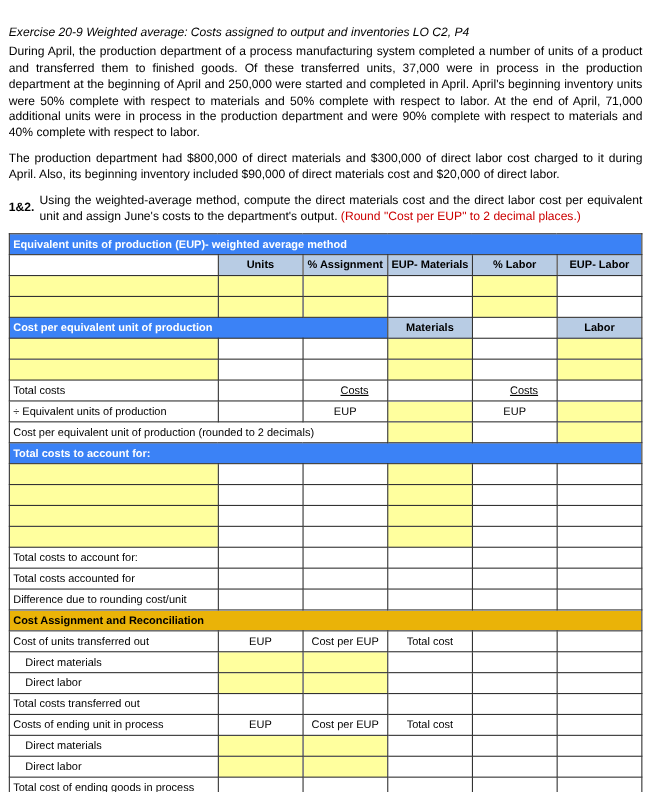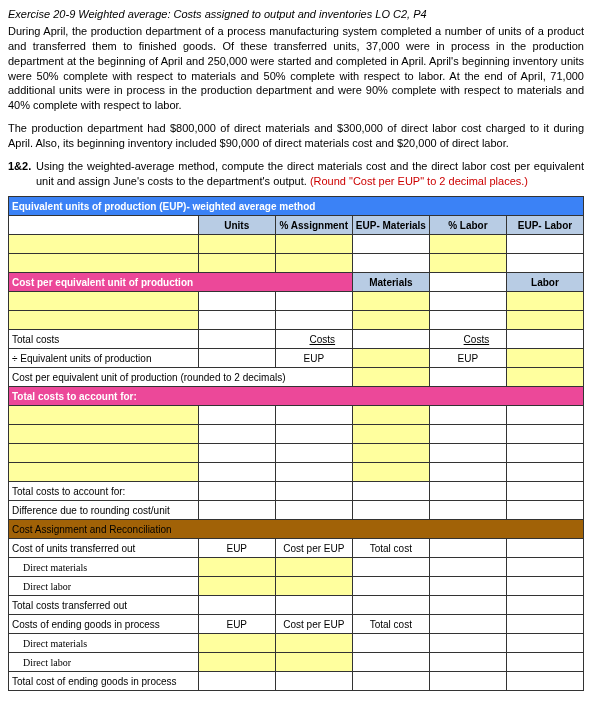--- a/index.html
+++ b/index.html
@@ -7,30 +7,32 @@
     font-size: 11px;
     color: #000;
     margin: 0;
     padding: 8px;
     width: 576px;
     background: #fff;
   }
   .title {
     font-style: italic;
     margin-bottom: 4px;
+    margin-top: 16px;
   }
   .para {
     text-align: justify;
     margin-bottom: 8px;
     line-height: 1.35;
   }
   .q {
     display: flex;
     margin-bottom: 8px;
     line-height: 1.35;
+    align-items: center;
   }
   .q .num { flex: 0 0 28px; font-weight: bold; }
   .q .txt { flex: 1; text-align: justify; }
   .red { color: #c00; }
   table {
     border-collapse: collapse;
     width: 100%;
     table-layout: fixed;
   }
   td, th {
@@ -40,26 +42,26 @@
     font-weight: normal;
     text-align: left;
     height: 14px;
     overflow: hidden;
     white-space: nowrap;
   }
   col.c0 { width: 33%; }
   col.c1, col.c2, col.c3, col.c4, col.c5 { width: 13.4%; }
   .hdr-teal { background: #3b82f6; color: #fff; font-weight: bold; }
   .hdr-gray { background: #b8cce4; font-weight: bold; text-align: center; }
-  .hdr-gray2 { background: #a16207; font-weight: normal; }
-  .section { background: #ec4899; color: #fff; font-weight: bold; }
+  .hdr-gray2 { background: #eab308; font-weight: bold; }
+  .section { background: #3b82f6; color: #fff; font-weight: bold; }
   .yel { background: #ffff9e; }
   .ctr { text-align: center; }
   .under { text-decoration: underline; padding-left: 20px; }
-  .indent { padding-left: 14px; font-family: Liberation Serif, serif; }
+  .indent { padding-left: 14px; }
 </style>
 </head>
 <body>
 
 <div class="title">Exercise 20-9 Weighted average: Costs assigned to output and inventories LO C2, P4</div>
 
 <div class="para">During April, the production department of a process manufacturing system completed a number of units of a product and transferred them to finished goods. Of these transferred units, 37,000 were in process in the production department at the beginning of April and 250,000 were started and completed in April. April's beginning inventory units were 50% complete with respect to materials and 50% complete with respect to labor. At the end of April, 71,000 additional units were in process in the production department and were 90% complete with respect to materials and 40% complete with respect to labor.</div>
 
 <div class="para">The production department had $800,000 of direct materials and $300,000 of direct labor cost charged to it during April. Also, its beginning inventory included $90,000 of direct materials cost and $20,000 of direct labor.</div>
 
@@ -188,20 +190,28 @@
       </tr>
 <tr>
         <td>Total costs to account for:</td>
         <td></td>
         <td></td>
         <td></td>
         <td></td>
         <td></td>
       </tr>
 <tr>
+        <td>Total costs accounted for</td>
+        <td></td>
+        <td></td>
+        <td></td>
+        <td></td>
+        <td></td>
+      </tr>
+<tr>
         <td>Difference due to rounding cost/unit</td>
         <td></td>
         <td></td>
         <td></td>
         <td></td>
         <td></td>
       </tr>
 <tr>
         <td colspan="6" class="hdr-gray2">Cost Assignment and Reconciliation</td>
       </tr>
@@ -231,21 +241,21 @@
       </tr>
 <tr>
         <td>Total costs transferred out</td>
         <td></td>
         <td></td>
         <td></td>
         <td></td>
         <td></td>
       </tr>
 <tr>
-        <td>Costs of ending goods in process</td>
+        <td>Costs of ending unit in process</td>
         <td class="ctr">EUP</td>
         <td class="ctr" style="white-space:normal">Cost per EUP</td>
         <td class="ctr">Total cost</td>
         <td></td>
         <td></td>
       </tr>
 <tr>
         <td class="indent">Direct materials</td>
         <td class="yel"></td>
         <td class="yel"></td>

